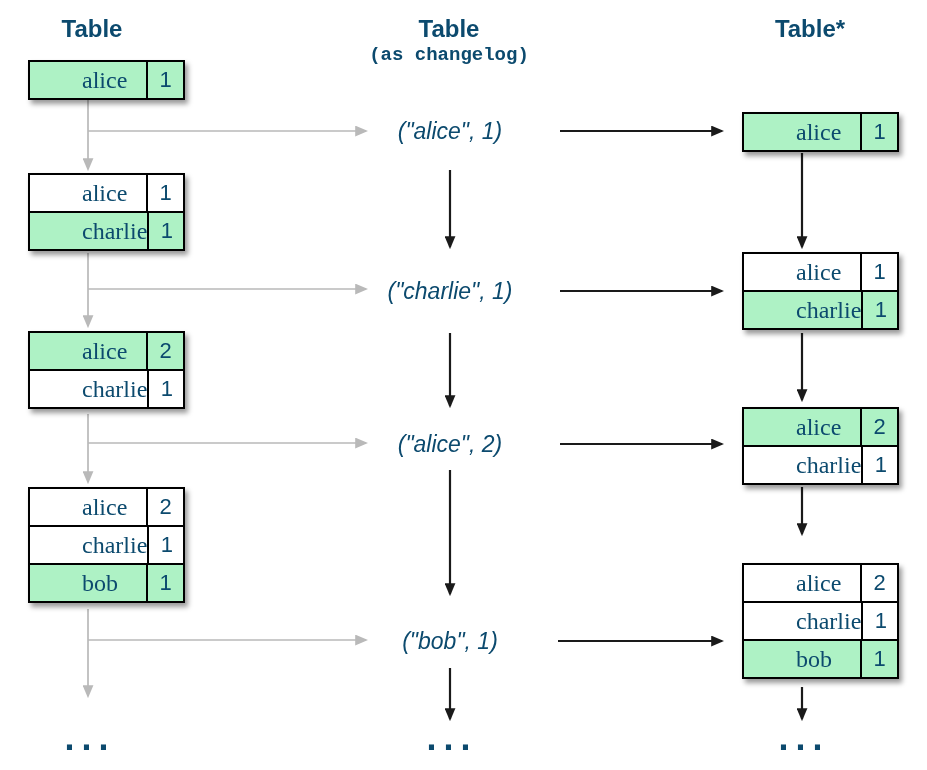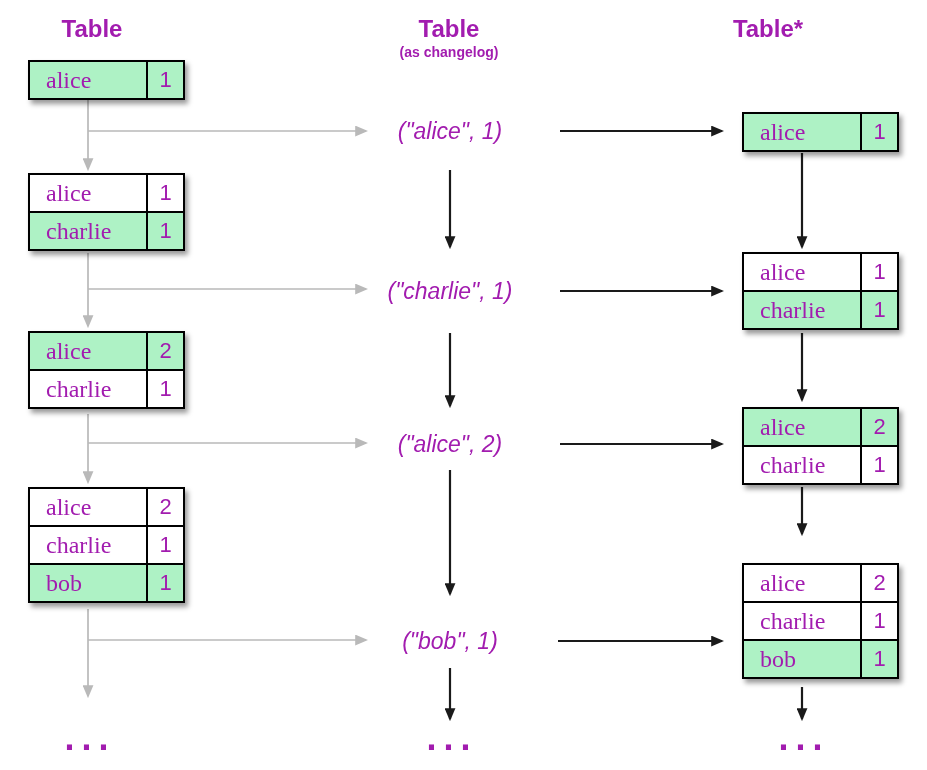--- a/index.html
+++ b/index.html
@@ -3,35 +3,35 @@
 <meta charset="utf-8">
 <style>
   :root{
     --highlight:#aef2c5;
     --gray-arrow:#b9b9b9;
     --black-arrow:#1a1a1a;
   }
   html,body{margin:0;padding:0;background:#ffffff;}
   .stage{
     position:relative;width:927px;height:770px;background:#ffffff;
-    font-family:"Liberation Sans","DejaVu Sans",sans-serif;color:#a21caf;overflow:hidden;
+    font-family:"Liberation Sans","DejaVu Sans",sans-serif;color:#0c4a6e;overflow:hidden;
   }
   .hdr{
     position:absolute;transform:translateX(-50%);
     font-weight:bold;font-size:24px;white-space:nowrap;
   }
   .subhdr{
     position:absolute;transform:translateX(-50%);
-    font-weight:bold;font-size:14px;white-space:nowrap;
+    font-weight:bold;font-size:19px;white-space:nowrap;font-family:Liberation Mono, monospace;
   }
   .ktable{
     position:absolute;width:153px;border:2px solid #000;background:#fff;
     box-shadow:3px 4px 5px rgba(0,0,0,0.40);
   }
-  .trow{display:flex;height:36px;border-top:2px solid #000;background:#fff;}
+  .trow{display:flex;height:36px;border-top:2px solid #000;background:#fff;padding-left:36px;}
   .trow:first-child{border-top:none;}
   .trow.hl{background:var(--highlight);}
   .tkey{
     flex:1 1 auto;display:flex;align-items:center;padding-left:16px;
     font-family:"Liberation Serif","DejaVu Serif",serif;font-size:24px;
   }
   .tval{
     flex:0 0 35px;border-left:2px solid #000;
     display:flex;align-items:center;justify-content:center;
     font-family:"Liberation Sans","DejaVu Sans",sans-serif;font-size:22px;
@@ -49,21 +49,21 @@
   .bline{stroke:var(--black-arrow);stroke-width:2.2;}
 </style>
 </head>
 <body>
 
 <div class="stage">
 
   <div class="hdr" style="left:92px;top:15px">Table</div>
   <div class="hdr" style="left:449px;top:15px">Table</div>
   <div class="subhdr" style="left:449px;top:44px">(as changelog)</div>
-  <div class="hdr" style="left:768px;top:15px">Table*</div>
+  <div class="hdr" style="left:810px;top:15px">Table*</div>
 
   <svg class="overlay" width="927" height="770">
     <defs>
       <marker id="arr-gray" markerUnits="userSpaceOnUse" markerWidth="13" markerHeight="11" viewBox="0 0 12 10" refX="10" refY="5" orient="auto">
         <path d="M0,0 L12,5 L0,10 Z" style="fill:var(--gray-arrow)"></path>
       </marker>
       <marker id="arr-black" markerUnits="userSpaceOnUse" markerWidth="13" markerHeight="11" viewBox="0 0 12 10" refX="10" refY="5" orient="auto">
         <path d="M0,0 L12,5 L0,10 Z" style="fill:var(--black-arrow)"></path>
       </marker>
     </defs>

